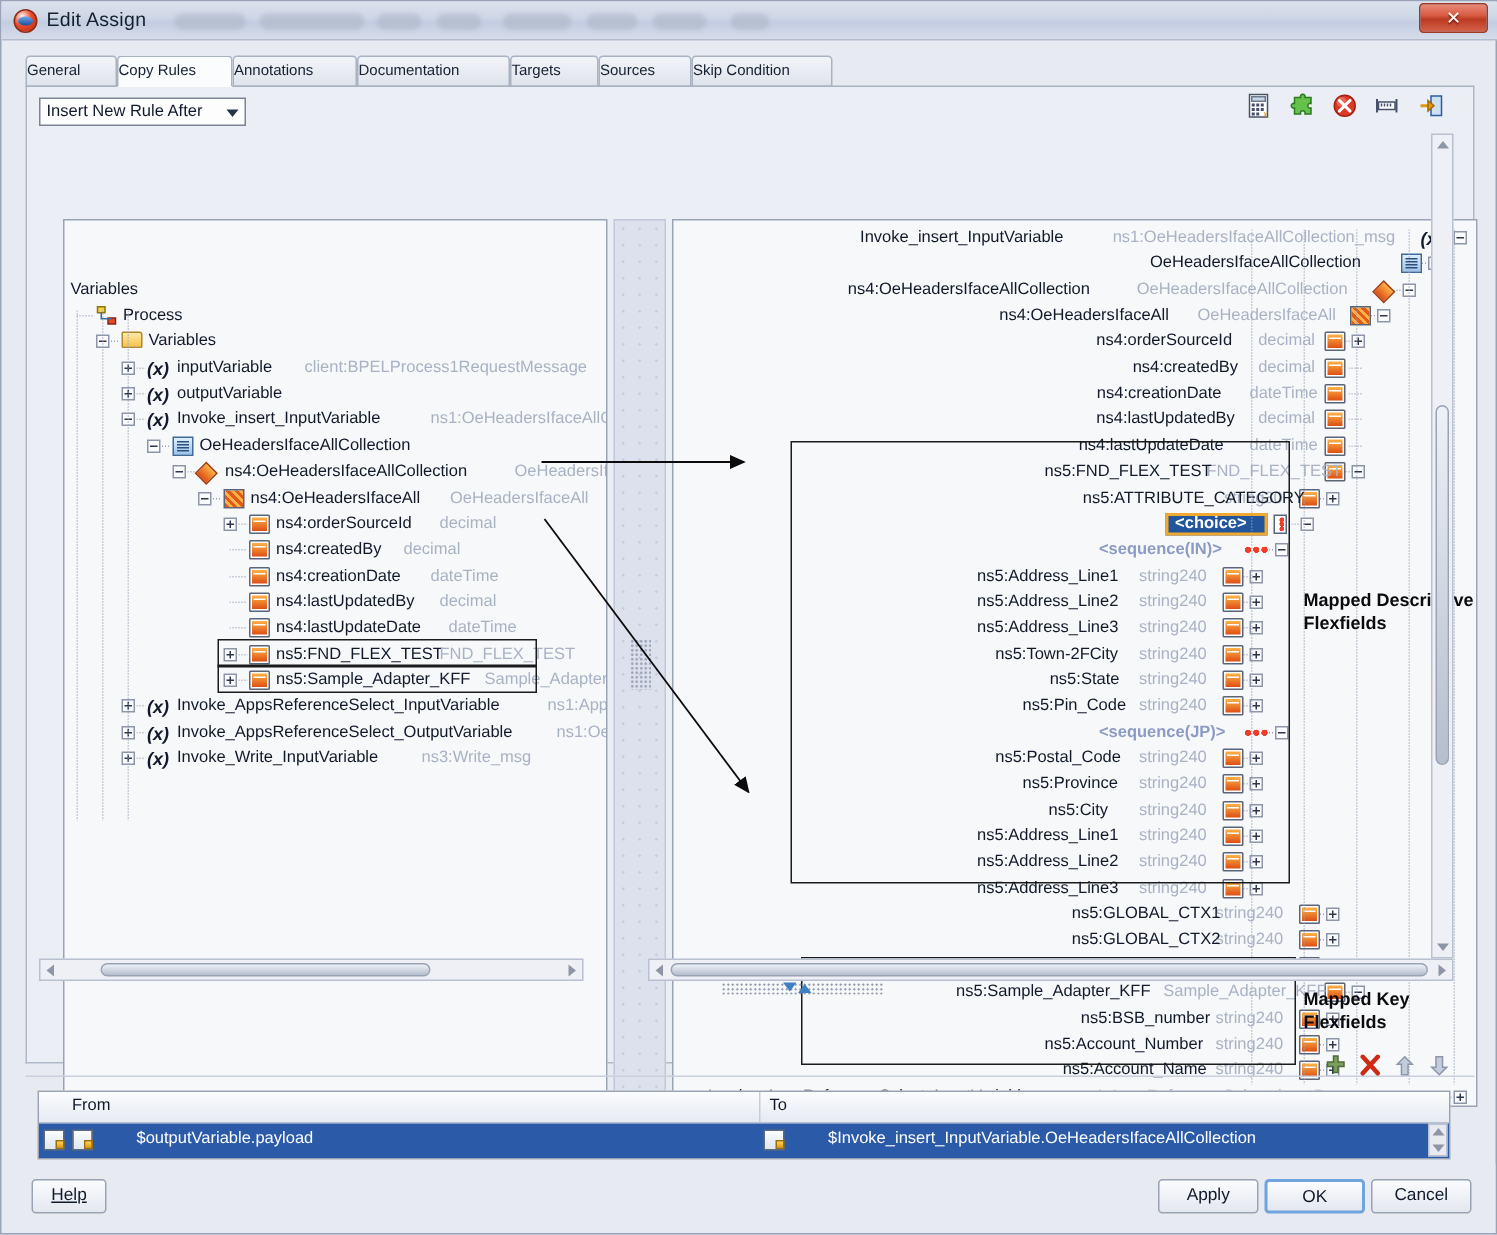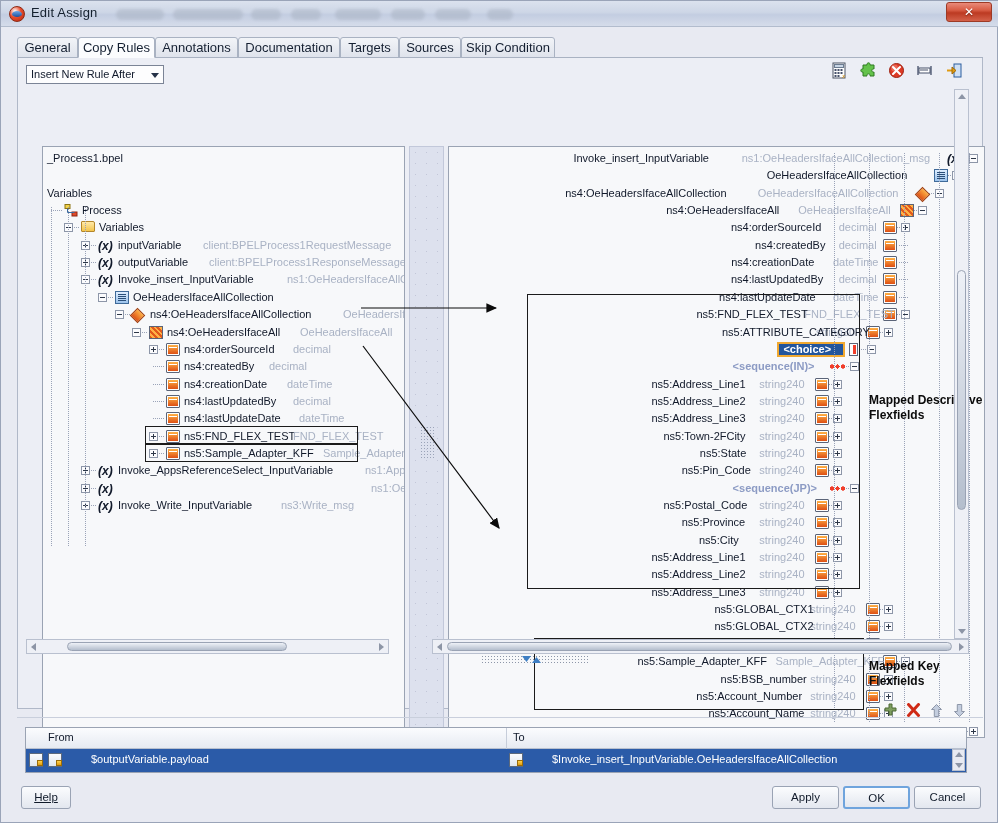--- a/index.html
+++ b/index.html
@@ -45,21 +45,21 @@
     color:#fff;text-align:center;font-size:12px;font-weight:bold;line-height:18px;
     text-shadow:0 1px 1px #7a2010;
   }
   
   .tabstrip{position:absolute;left:16px;top:36px;width:966px;height:21px;}
   .tab{
     position:absolute;top:0;height:21px;box-sizing:border-box;
     background:linear-gradient(to bottom,#f2f4f8,#dfe3ec);
     border:1px solid #a9b2c2;border-bottom:1px solid #a9b2c2;
     border-radius:3px 3px 0 0;
-    font-size:13px;color:#152032;text-align:center;line-height:19px;
+    font-size:10px;color:#152032;line-height:19px;
   }
   .tab.active{
     background:#fbfcfe;border-bottom:1px solid #fbfcfe;z-index:3;
   }
   .tabline{position:absolute;left:16px;top:56px;width:966px;height:1px;background:#a9b2c2;}
   
   .panel{
     position:absolute;left:16px;top:57px;width:966px;height:651px;
     background:#eceef5;border:1px solid #b0b8c8;border-top:none;box-sizing:border-box;
   }
@@ -265,23 +265,20 @@
     </div>
     <div class="tbicon" style="left:928px;">
       <svg width="17" height="17" viewBox="0 0 17 17">
         <rect x="8" y="2" width="7" height="13" fill="#cfe0f5" stroke="#2a5d9e"></rect>
         <path d="M1 8.5h8" stroke="#e09a10" stroke-width="2"></path>
         <path d="M6 5l4 3.5L6 12z" fill="#e09a10" stroke="#a06a06"></path>
       </svg>
     </div>
 
     <div class="treepane" id="leftpane">
-        <div class="row" style="left: 0px; top: 3px; width: 100%;">
-          <span style="position: absolute; left: 4px; top: 0px;">_Process1.bpel</span>
-        </div>
         <div class="row" style="left: 0px; top: 38px; width: 100%;">
           <span style="position: absolute; left: 4px; top: 0px;">Variables</span>
         </div>
         <div class="row" style="left: 0px; top: 55px; width: 100%;">
           <span class="dots-h" style="left: 8px; width: 11px;"></span>
           <span class="ico-proc" style="position: absolute; left: 21px; top: 2px;"><svg width="14" height="13" viewBox="0 0 14 13">
               <rect x="1" y="0.5" width="5" height="4" fill="#f2d24a" stroke="#8e7412"></rect>
               <rect x="8" y="8" width="5" height="4" fill="#e04b2a" stroke="#8e2412"></rect>
               <path d="M3.5 4.5v4h7" stroke="#3b6aa0" fill="none"></path>
             </svg></span>
@@ -298,21 +295,20 @@
           <span class="dots-h" style="left: 48px; width: 6px;"></span>
           <span class="ico-x" style="position: absolute; left: 55px; top: 1px;">(x)</span>
           <span style="position: absolute; left: 75px; top: 0px;">inputVariable</span>
           <span class="ty" style="position: absolute; left: 160px; top: 0px;">client:BPELProcess1RequestMessage</span>
         </div>
         <div class="row" style="left: 0px; top: 107px; width: 100%;">
           <span class="pm plus" style="left: 38px;"></span>
           <span class="dots-h" style="left: 48px; width: 6px;"></span>
           <span class="ico-x" style="position: absolute; left: 55px; top: 1px;">(x)</span>
           <span style="position: absolute; left: 75px; top: 0px;">outputVariable</span>
-          <span class="ty" style="position: absolute; left: 166px; top: 0px;">client:BPELProcess1ResponseMessage</span>
         </div>
         <div class="row" style="left: 0px; top: 124px; width: 100%;">
           <span class="pm" style="left: 38px;"></span>
           <span class="dots-h" style="left: 48px; width: 6px;"></span>
           <span class="ico-x" style="position: absolute; left: 55px; top: 1px;">(x)</span>
           <span style="position: absolute; left: 75px; top: 0px;">Invoke_insert_InputVariable</span>
           <span class="ty" style="position: absolute; left: 244px; top: 0px;">ns1:OeHeadersIfaceAllCollection_</span>
         </div>
         <div class="row" style="left: 0px; top: 142px; width: 100%;">
           <span class="pm" style="left: 55px;"></span>
@@ -406,20 +402,21 @@
           <span class="pm plus" style="left: 38px;"></span>
           <span class="dots-h" style="left: 48px; width: 6px;"></span>
           <span class="ico-x" style="position: absolute; left: 55px; top: 1px;">(x)</span>
           <span style="position: absolute; left: 75px; top: 0px;">Invoke_AppsReferenceSelect_InputVariable</span>
           <span class="ty" style="position: absolute; left: 322px; top: 0px;">ns1:AppsRefere</span>
         </div>
         <div class="row" style="left: 0px; top: 333px; width: 100%;">
           <span class="pm plus" style="left: 38px;"></span>
           <span class="dots-h" style="left: 48px; width: 6px;"></span>
           <span class="ico-x" style="position: absolute; left: 55px; top: 1px;">(x)</span>
+          <span style="position: absolute; left: 75px; top: 0px;">Invoke_AppsReferenceSelect_OutputVariable</span>
           <span class="ty" style="position: absolute; left: 328px; top: 0px;">ns1:OeHeaders</span>
         </div>
         <div class="row" style="left: 0px; top: 350px; width: 100%;">
           <span class="pm plus" style="left: 38px;"></span>
           <span class="dots-h" style="left: 48px; width: 6px;"></span>
           <span class="ico-x" style="position: absolute; left: 55px; top: 1px;">(x)</span>
           <span style="position: absolute; left: 75px; top: 0px;">Invoke_Write_InputVariable</span>
           <span class="ty" style="position: absolute; left: 238px; top: 0px;">ns3:Write_msg</span>
         </div>
         <span class="dots-v" style="left: 8px; top: 60px; height: 340px;"></span>

